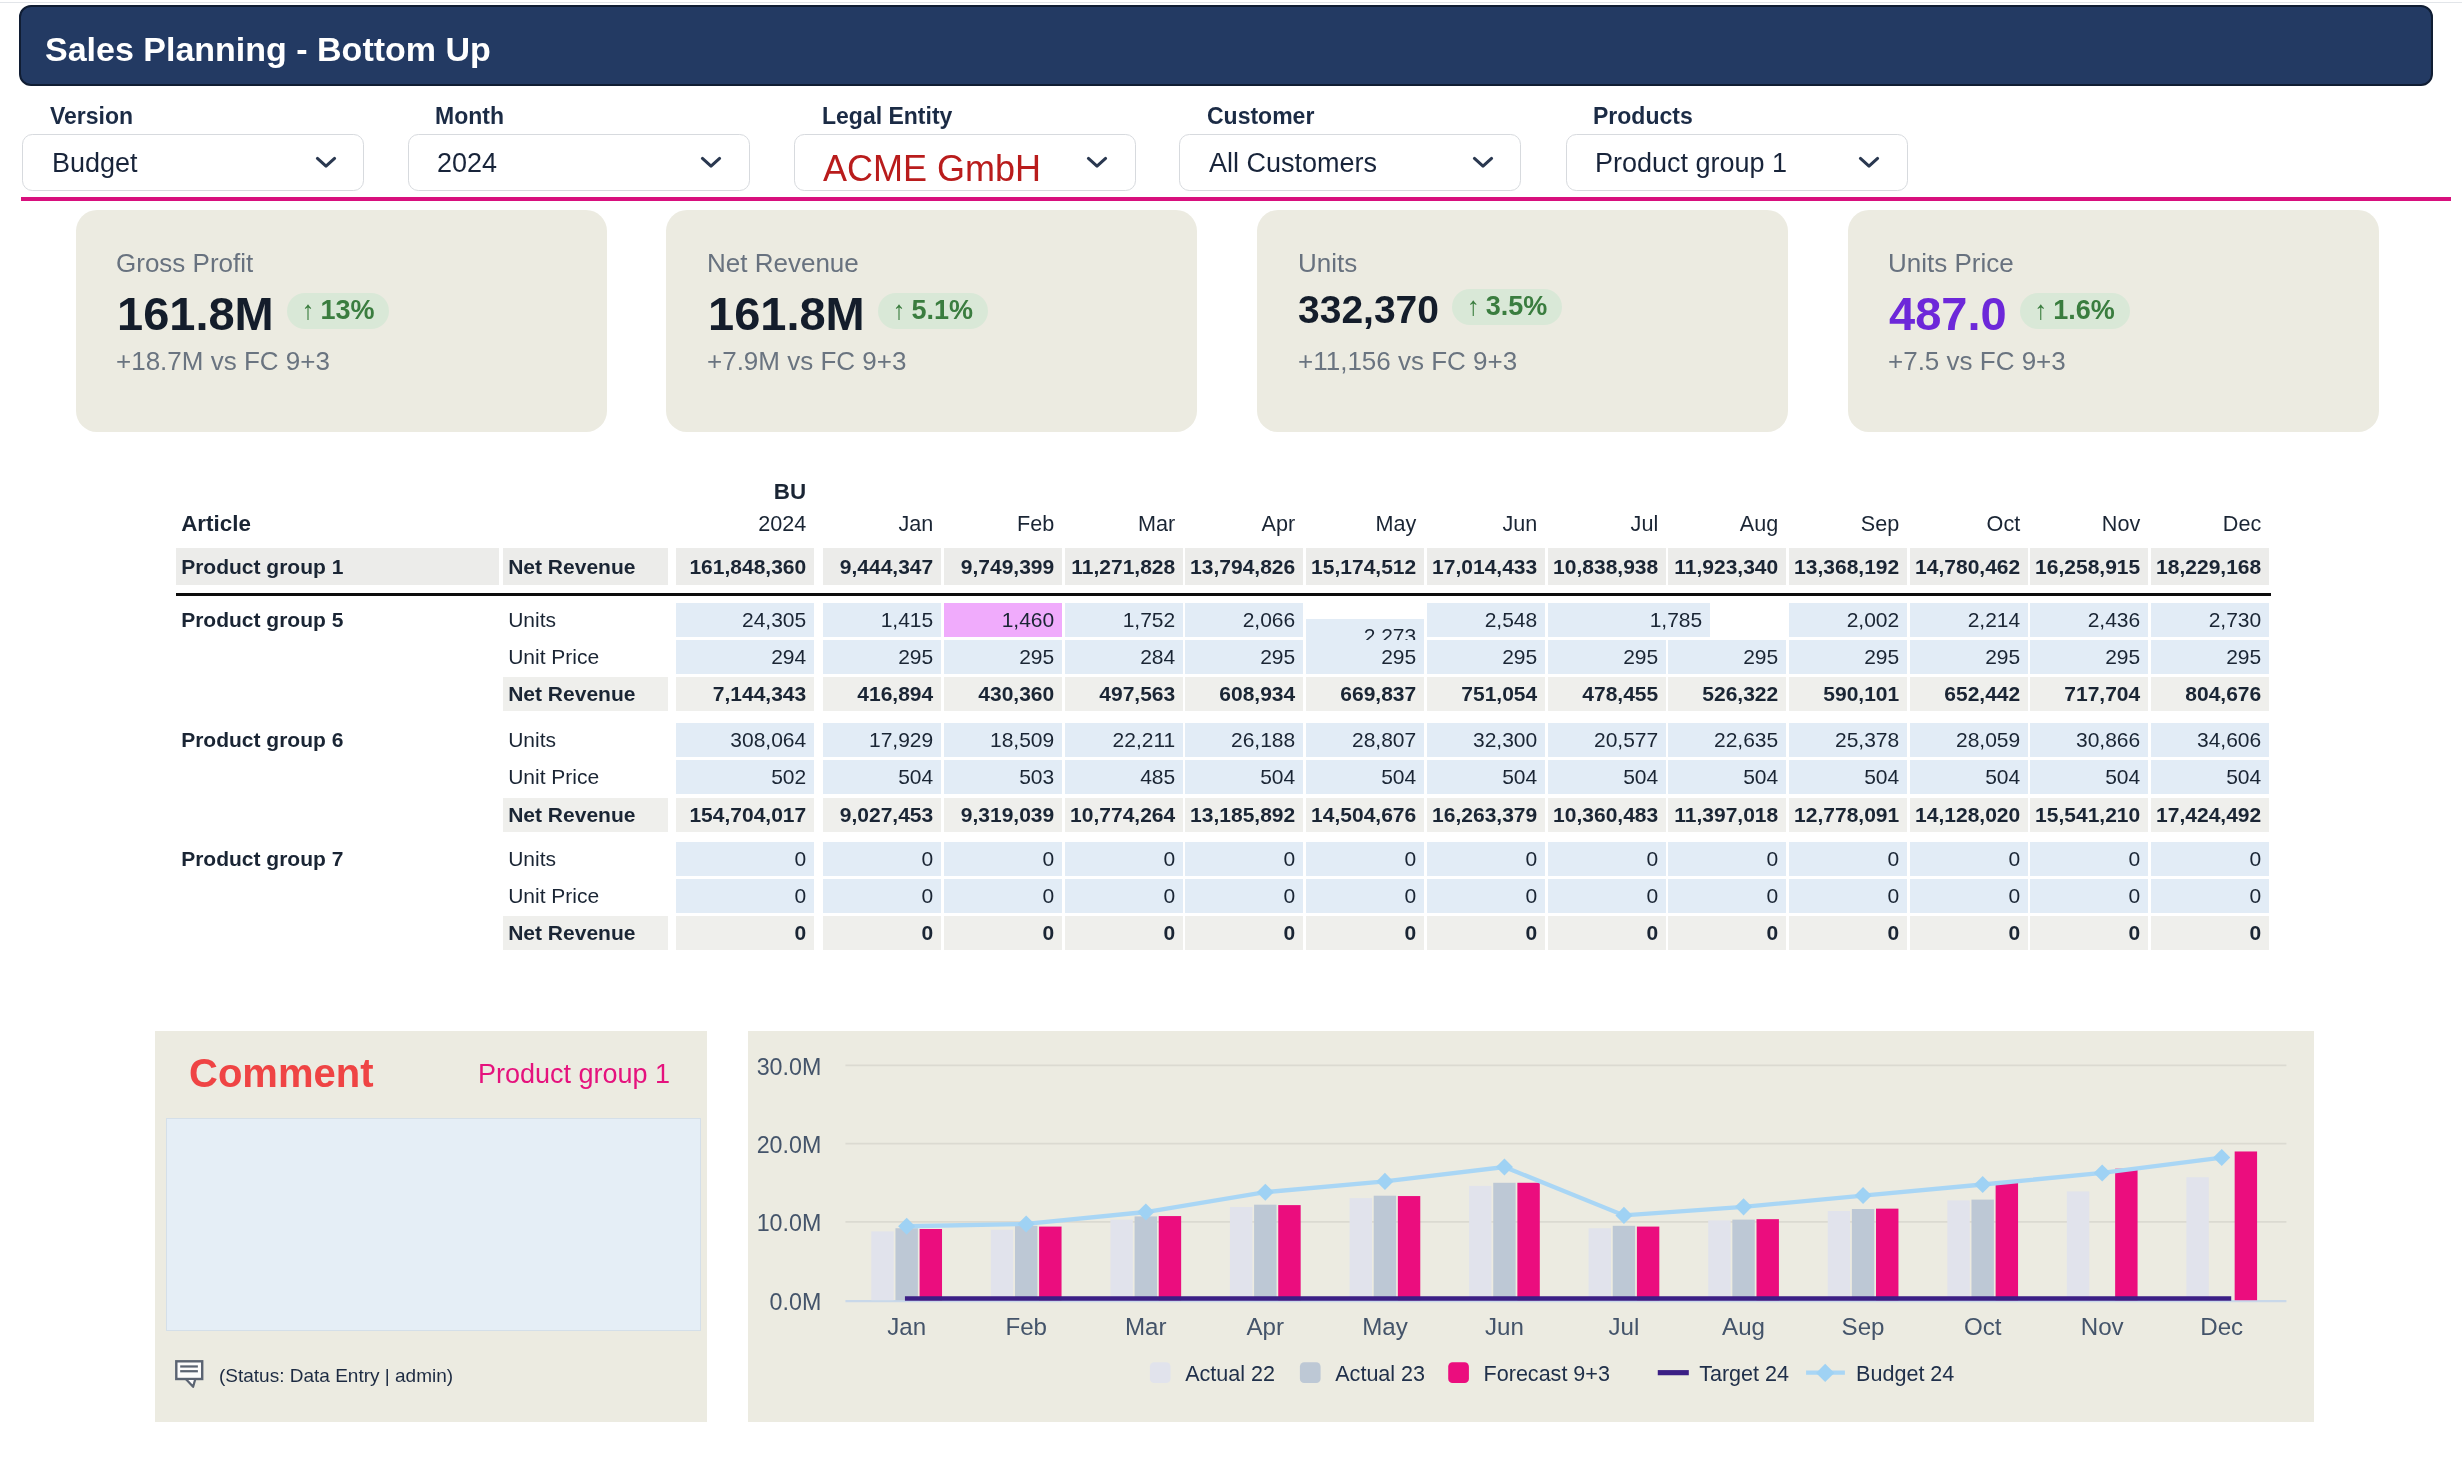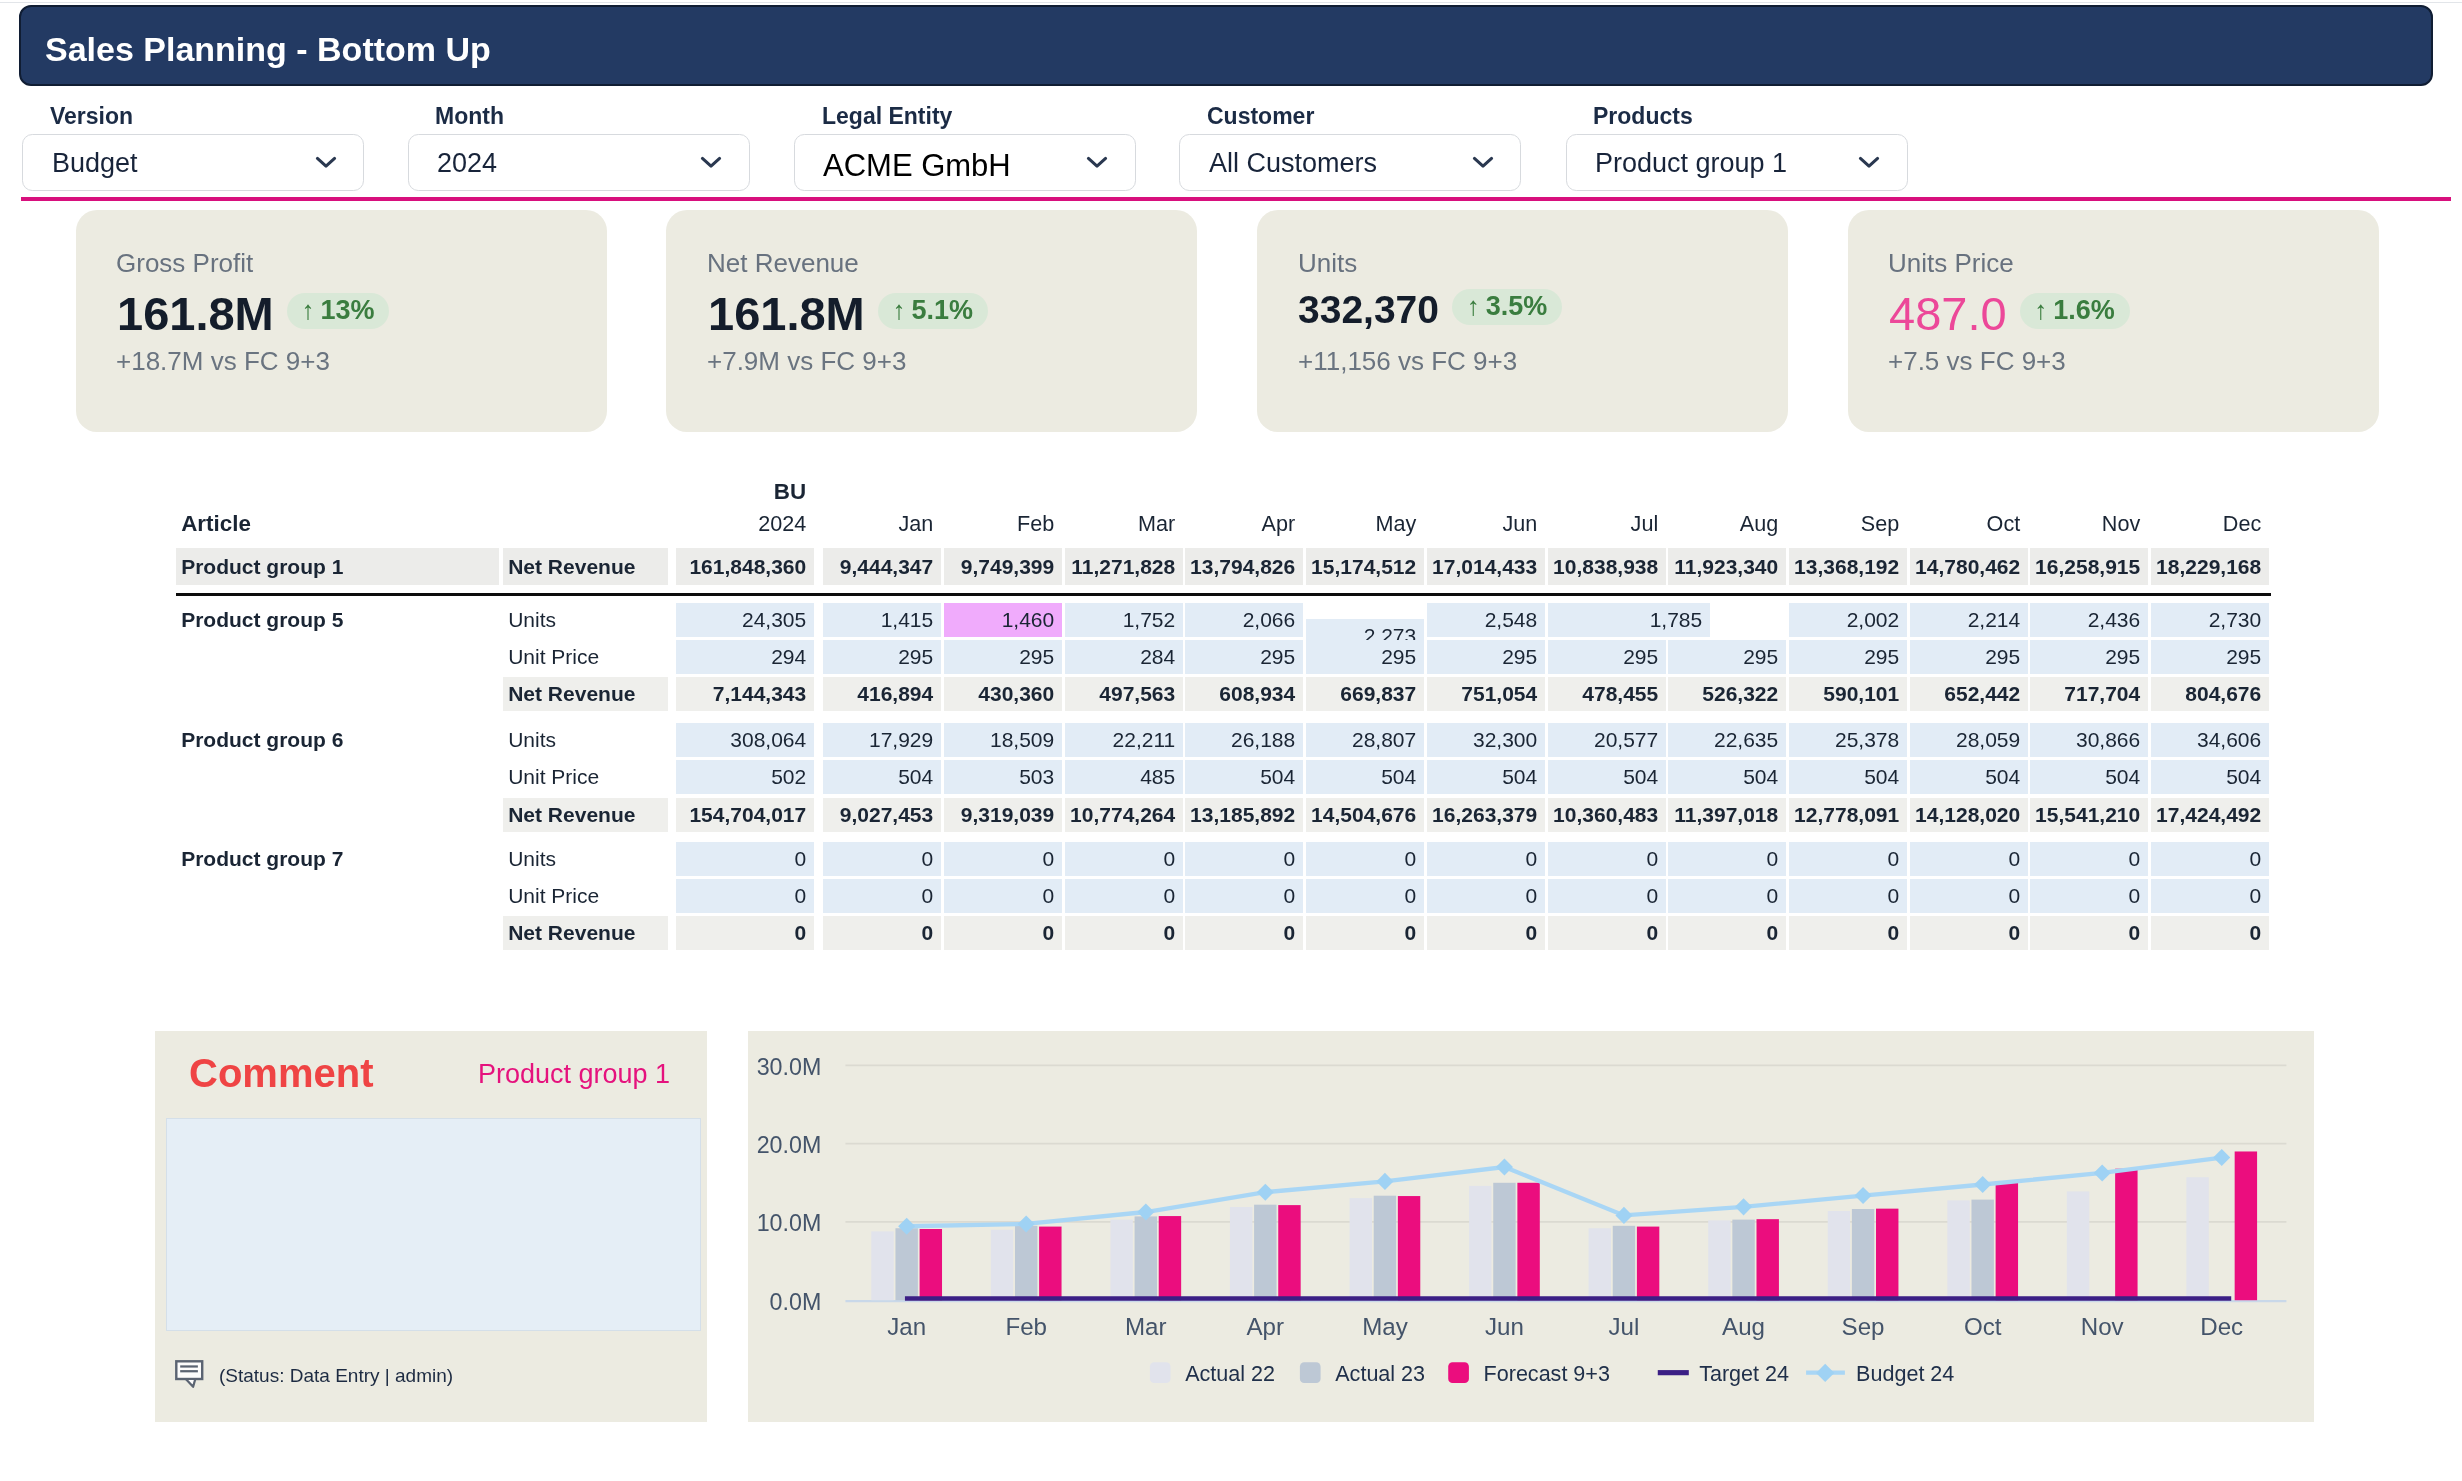--- a/index.html
+++ b/index.html
@@ -18,21 +18,21 @@
     <polyline points="4,4 14,13 24,4" fill="none" stroke="#2a3850" stroke-width="3.6" stroke-linecap="round" stroke-linejoin="round"></polyline>
   </svg>
 <div class="abs b" style="left:435px;top:103px;font-size:23px;color:#1b2b45;">Month</div>
 <div class="abs" style="left:408px;top:134px;width:342px;height:57px;background:#fff;border:1.7px solid #d7dade;border-radius:10.3px;"></div>
 <div class="abs" style="left:437px;top:148px;font-size:27px;color:#18243a;">2024</div>
 <svg class="abs" style="left:699px;top:155px;" width="24" height="15.5" viewBox="0 0 28 18">
     <polyline points="4,4 14,13 24,4" fill="none" stroke="#2a3850" stroke-width="3.6" stroke-linecap="round" stroke-linejoin="round"></polyline>
   </svg>
 <div class="abs b" style="left:822px;top:103px;font-size:23px;color:#1b2b45;">Legal Entity</div>
 <div class="abs" style="left:794px;top:134px;width:342px;height:57px;background:#fff;border:1.7px solid #d7dade;border-radius:10.3px;"></div>
-<div class="abs" style="left:823px;top:148px;font-size:31px;color:#000000;">ACME GmbH</div>
+<div class="abs" style="left:823px;top:148px;font-size:36px;color:#b91c1c;">ACME GmbH</div>
 <svg class="abs" style="left:1085px;top:155px;" width="24" height="15.5" viewBox="0 0 28 18">
     <polyline points="4,4 14,13 24,4" fill="none" stroke="#2a3850" stroke-width="3.6" stroke-linecap="round" stroke-linejoin="round"></polyline>
   </svg>
 <div class="abs b" style="left:1207px;top:103px;font-size:23px;color:#1b2b45;">Customer</div>
 <div class="abs" style="left:1179px;top:134px;width:342px;height:57px;background:#fff;border:1.7px solid #d7dade;border-radius:10.3px;"></div>
 <div class="abs" style="left:1209px;top:148px;font-size:27px;color:#18243a;">All Customers</div>
 <svg class="abs" style="left:1471px;top:155px;" width="24" height="15.5" viewBox="0 0 28 18">
     <polyline points="4,4 14,13 24,4" fill="none" stroke="#2a3850" stroke-width="3.6" stroke-linecap="round" stroke-linejoin="round"></polyline>
   </svg>
 <div class="abs b" style="left:1593px;top:103px;font-size:23px;color:#1b2b45;">Products</div>
@@ -59,21 +59,21 @@
 <div class="abs" style="left:1257px;top:210px;width:531px;height:222px;background:#ecebe1;border-radius:21px;"></div>
 <div class="abs" style="left:1298px;top:250px;font-size:26px;line-height:1;color:#68727f;">Units</div>
 <div class="abs" style="left:1298px;top:290px;display:flex;align-items:center;">
     <span style="font-size:39px;line-height:1;font-weight:bold;color:#141d2b;">332,370</span>
     <span style="margin-left:13px;margin-top:-5.2px;background:#d9e8d7;border-radius:18px;height:36px;display:flex;align-items:center;padding:0 14.7px;font-size:27px;font-weight:bold;color:#3a7d3f;"><span style="font-size:26px;margin-right:6px;">↑</span>3.5%</span>
   </div>
 <div class="abs" style="left:1298px;top:348px;font-size:26px;line-height:1;color:#6a7480;">+11,156 vs FC 9+3</div>
 <div class="abs" style="left:1848px;top:210px;width:531px;height:222px;background:#ecebe1;border-radius:21px;"></div>
 <div class="abs" style="left:1888px;top:250px;font-size:26px;line-height:1;color:#68727f;">Units Price</div>
 <div class="abs" style="left:1889px;top:290px;display:flex;align-items:center;">
-    <span style="font-size:47px;line-height:1;font-weight:normal;color:#ec4899;">487.0</span>
+    <span style="font-size:47px;line-height:1;font-weight:bold;color:#6d28d9;">487.0</span>
     <span style="margin-left:13px;margin-top:-5.2px;background:#d9e8d7;border-radius:18px;height:36px;display:flex;align-items:center;padding:0 14.7px;font-size:27px;font-weight:bold;color:#3a7d3f;"><span style="font-size:26px;margin-right:6px;">↑</span>1.6%</span>
   </div>
 <div class="abs" style="left:1888px;top:348px;font-size:26px;line-height:1;color:#6a7480;">+7.5 vs FC 9+3</div>
 <div class="cell num b" style="left:676px;top:476px;width:138px;height:31px;font-size:22.4px;">BU</div>
 <div class="cell lab b" style="left:176px;top:507px;width:323px;height:34px;font-size:22.4px;">Article</div>
 <div class="cell num" style="left:676px;top:507px;width:138px;height:34px;font-size:21.6px;">2024</div>
 <div class="cell num" style="left:823px;top:507px;width:118px;height:34px;font-size:21.6px;">Jan</div>
 <div class="cell num" style="left:944px;top:507px;width:118px;height:34px;font-size:21.6px;">Feb</div>
 <div class="cell num" style="left:1065px;top:507px;width:118px;height:34px;font-size:21.6px;">Mar</div>
 <div class="cell num" style="left:1185px;top:507px;width:118px;height:34px;font-size:21.6px;">Apr</div>

